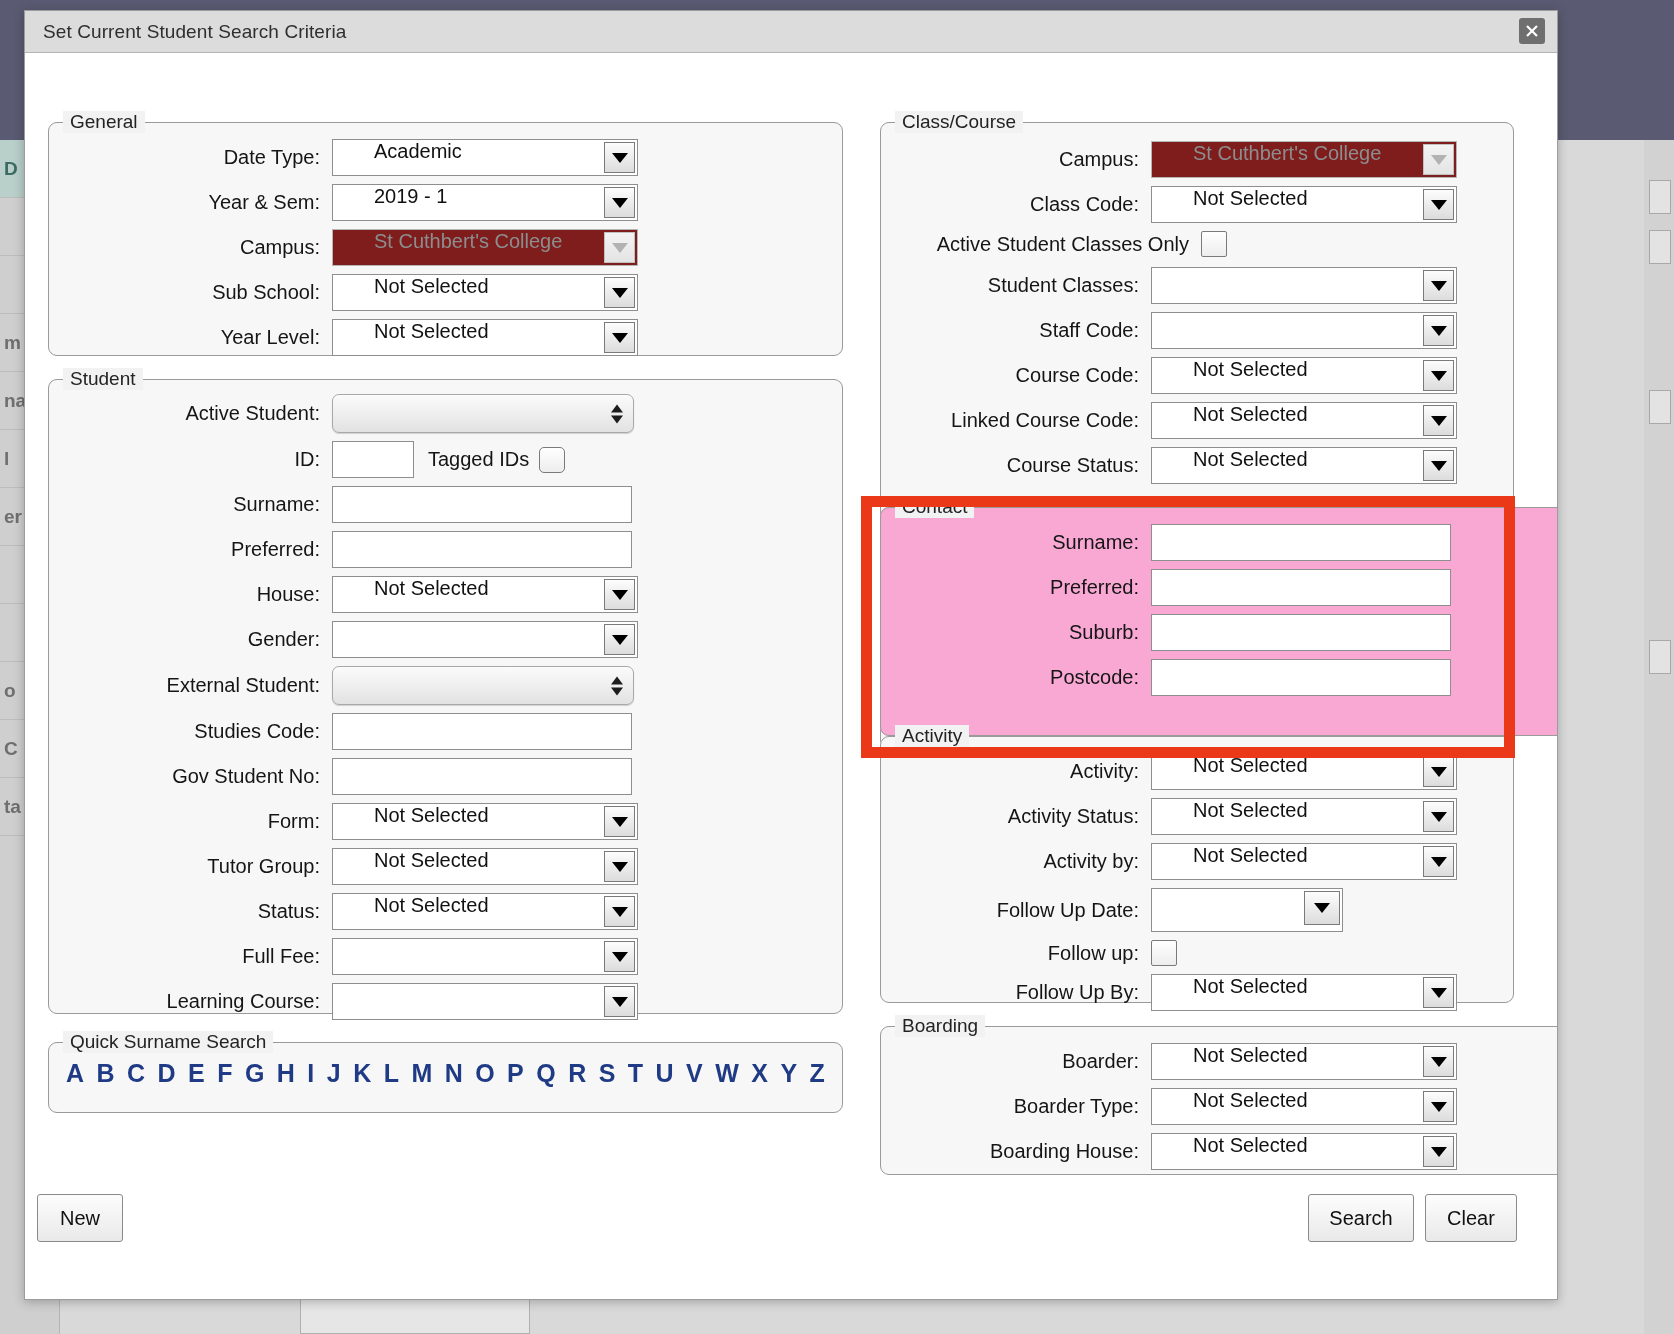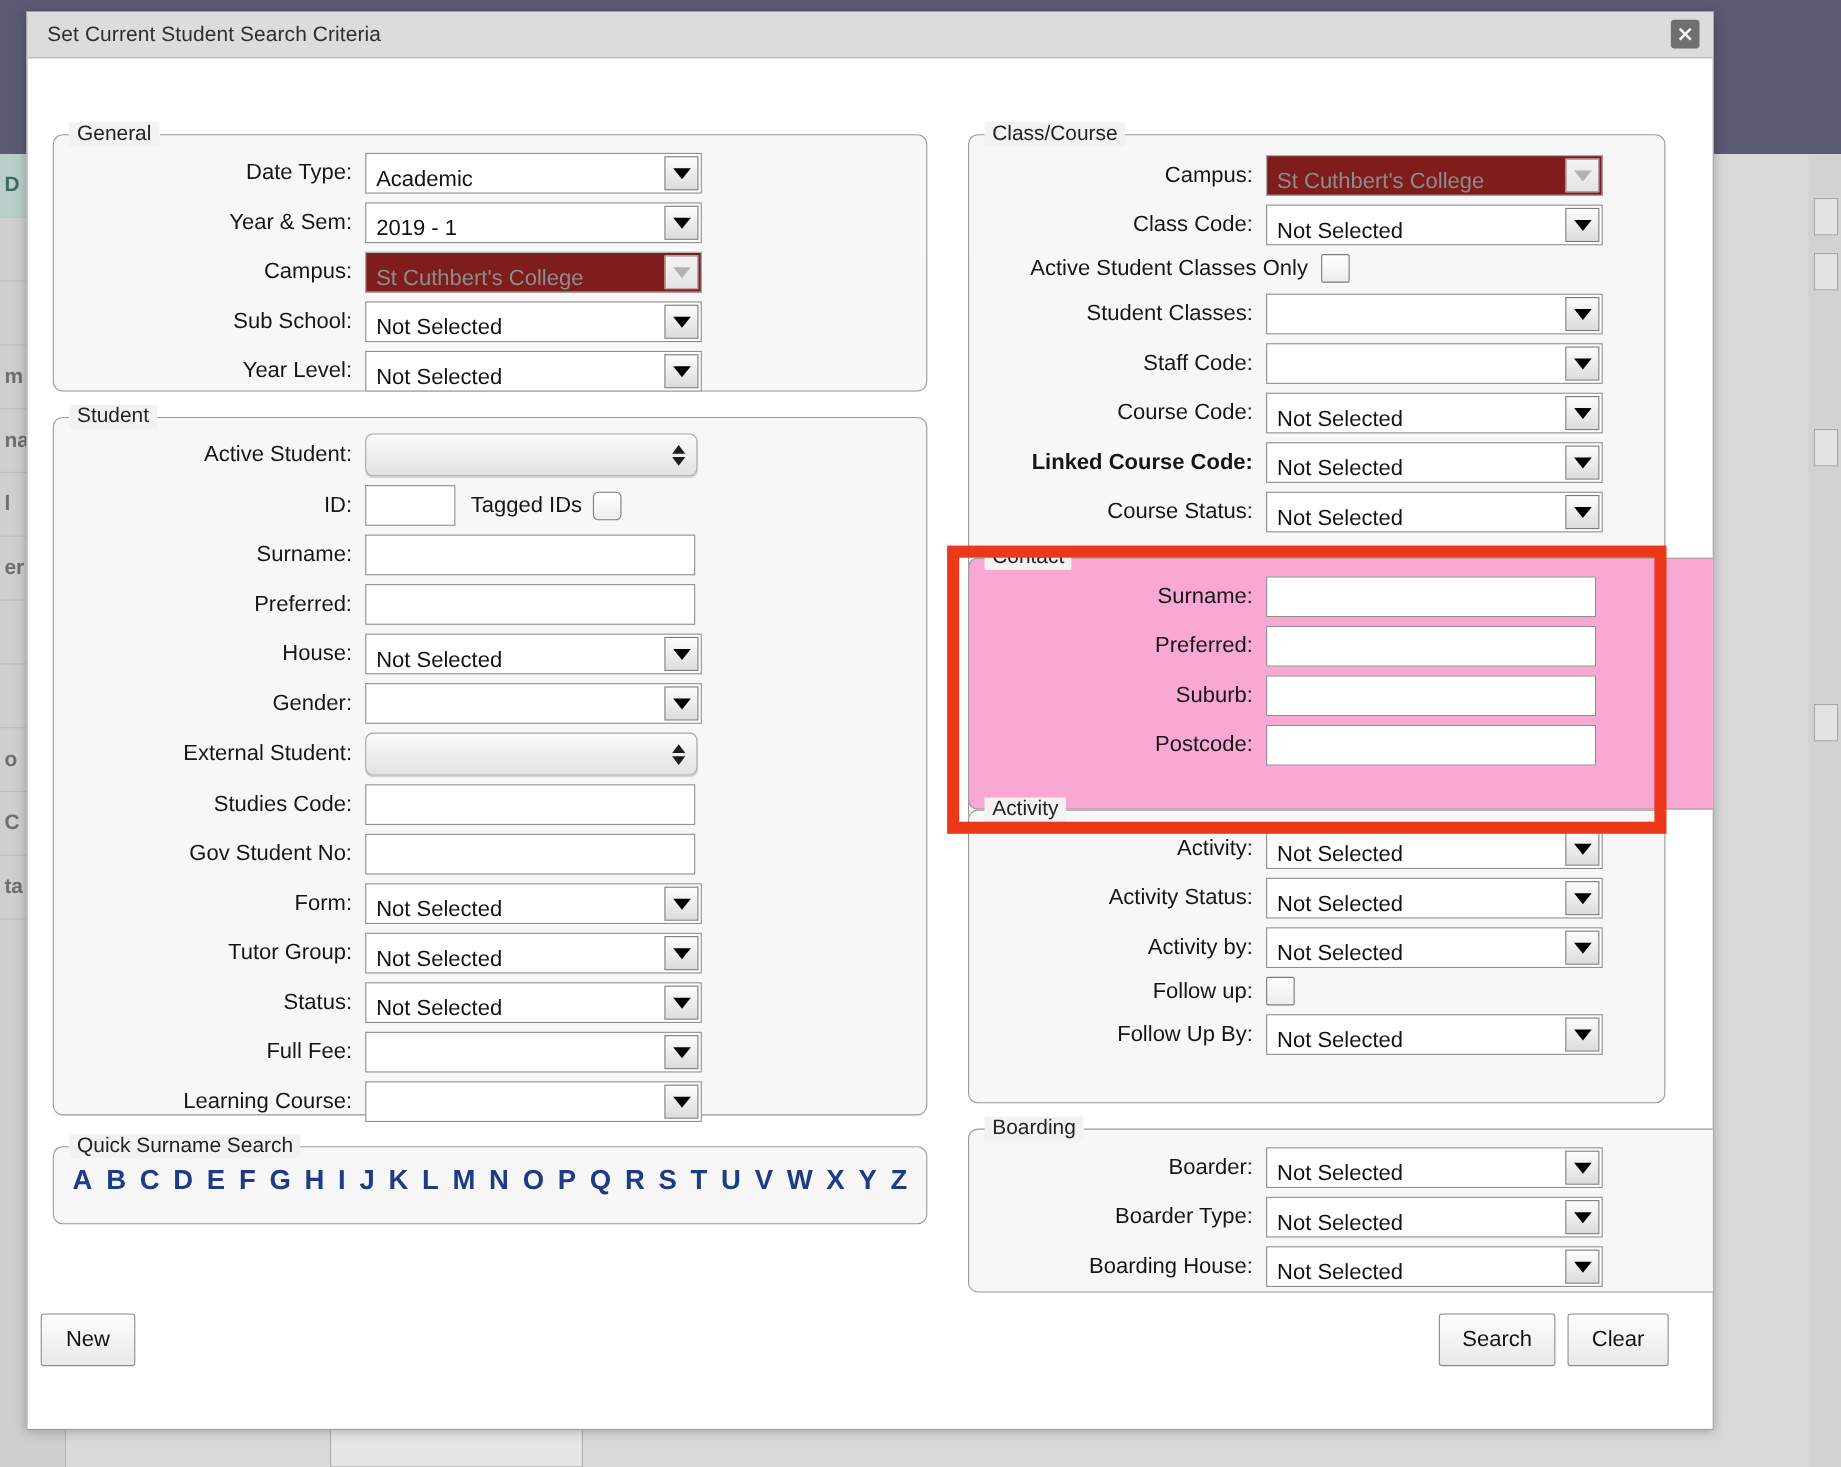--- a/index.html
+++ b/index.html
@@ -107,22 +107,23 @@
     font-size: 20px; color: #151515;
     padding-right: 12px;
     white-space: nowrap;
   }
 
   
   .ctl {
     height: 37px;
     border: 1px solid #8e8e8e;
     background: #ffffff;
-    display: flex; align-items: flex-end;
+    display: flex; align-items: flex-start;
     position: relative;
+    padding-left: 32px;
   }
   .ctl .val {
     padding-left: 9px;
     font-size: 20px; color: #111;
     white-space: nowrap; overflow: hidden;
   }
   .ctl.disabled { background: #7f1d1d; border-color: #b6b6b6; }
   .ctl.disabled .val { color: #8d8d8d; }
 
   .arrowbtn {
@@ -511,21 +512,21 @@
           <div class="lbl" style="width:270px;">Course Code:</div>
           <div class="ctl" style="width:306px;">
             <span class="val">Not Selected</span>
             <span class="arrowbtn">
                 <i class="caret"></i>
               </span>
           </div>
         </div>
 
         <div class="row">
-          <div class="lbl" style="width:270px;font-weight:bold;">Linked Course Code:</div>
+          <div class="lbl" style="width:270px;">Linked Course Code:</div>
           <div class="ctl" style="width:306px;">
             <span class="val">Not Selected</span>
             <span class="arrowbtn">
                 <i class="caret"></i>
               </span>
           </div>
         </div>
 
         <div class="row" style="margin-bottom:0;">
           <div class="lbl" style="width:270px;">Course Status:</div>
@@ -594,20 +595,29 @@
         <div class="row">
           <div class="lbl" style="width:270px;">Activity by:</div>
           <div class="ctl" style="width:306px;">
             <span class="val">Not Selected</span>
             <span class="arrowbtn">
                 <i class="caret"></i>
               </span>
           </div>
         </div>
 
+        <div class="row">
+          <div class="lbl" style="width:270px;">Follow Up Date:</div>
+          <div class="ctl" style="width:192px; height:44px;">
+            <span class="val"></span>
+            <span class="arrowbtn" style="height:34px;width:36px;">
+                <i class="caret"></i>
+              </span>
+          </div>
+        </div>
 
         <div class="row">
           <div class="lbl" style="width:270px;">Follow up:</div>
           <div class="chk"></div>
         </div>
 
         <div class="row" style="margin-bottom:0;">
           <div class="lbl" style="width:270px;">Follow Up By:</div>
           <div class="ctl" style="width:306px;">
             <span class="val">Not Selected</span>

